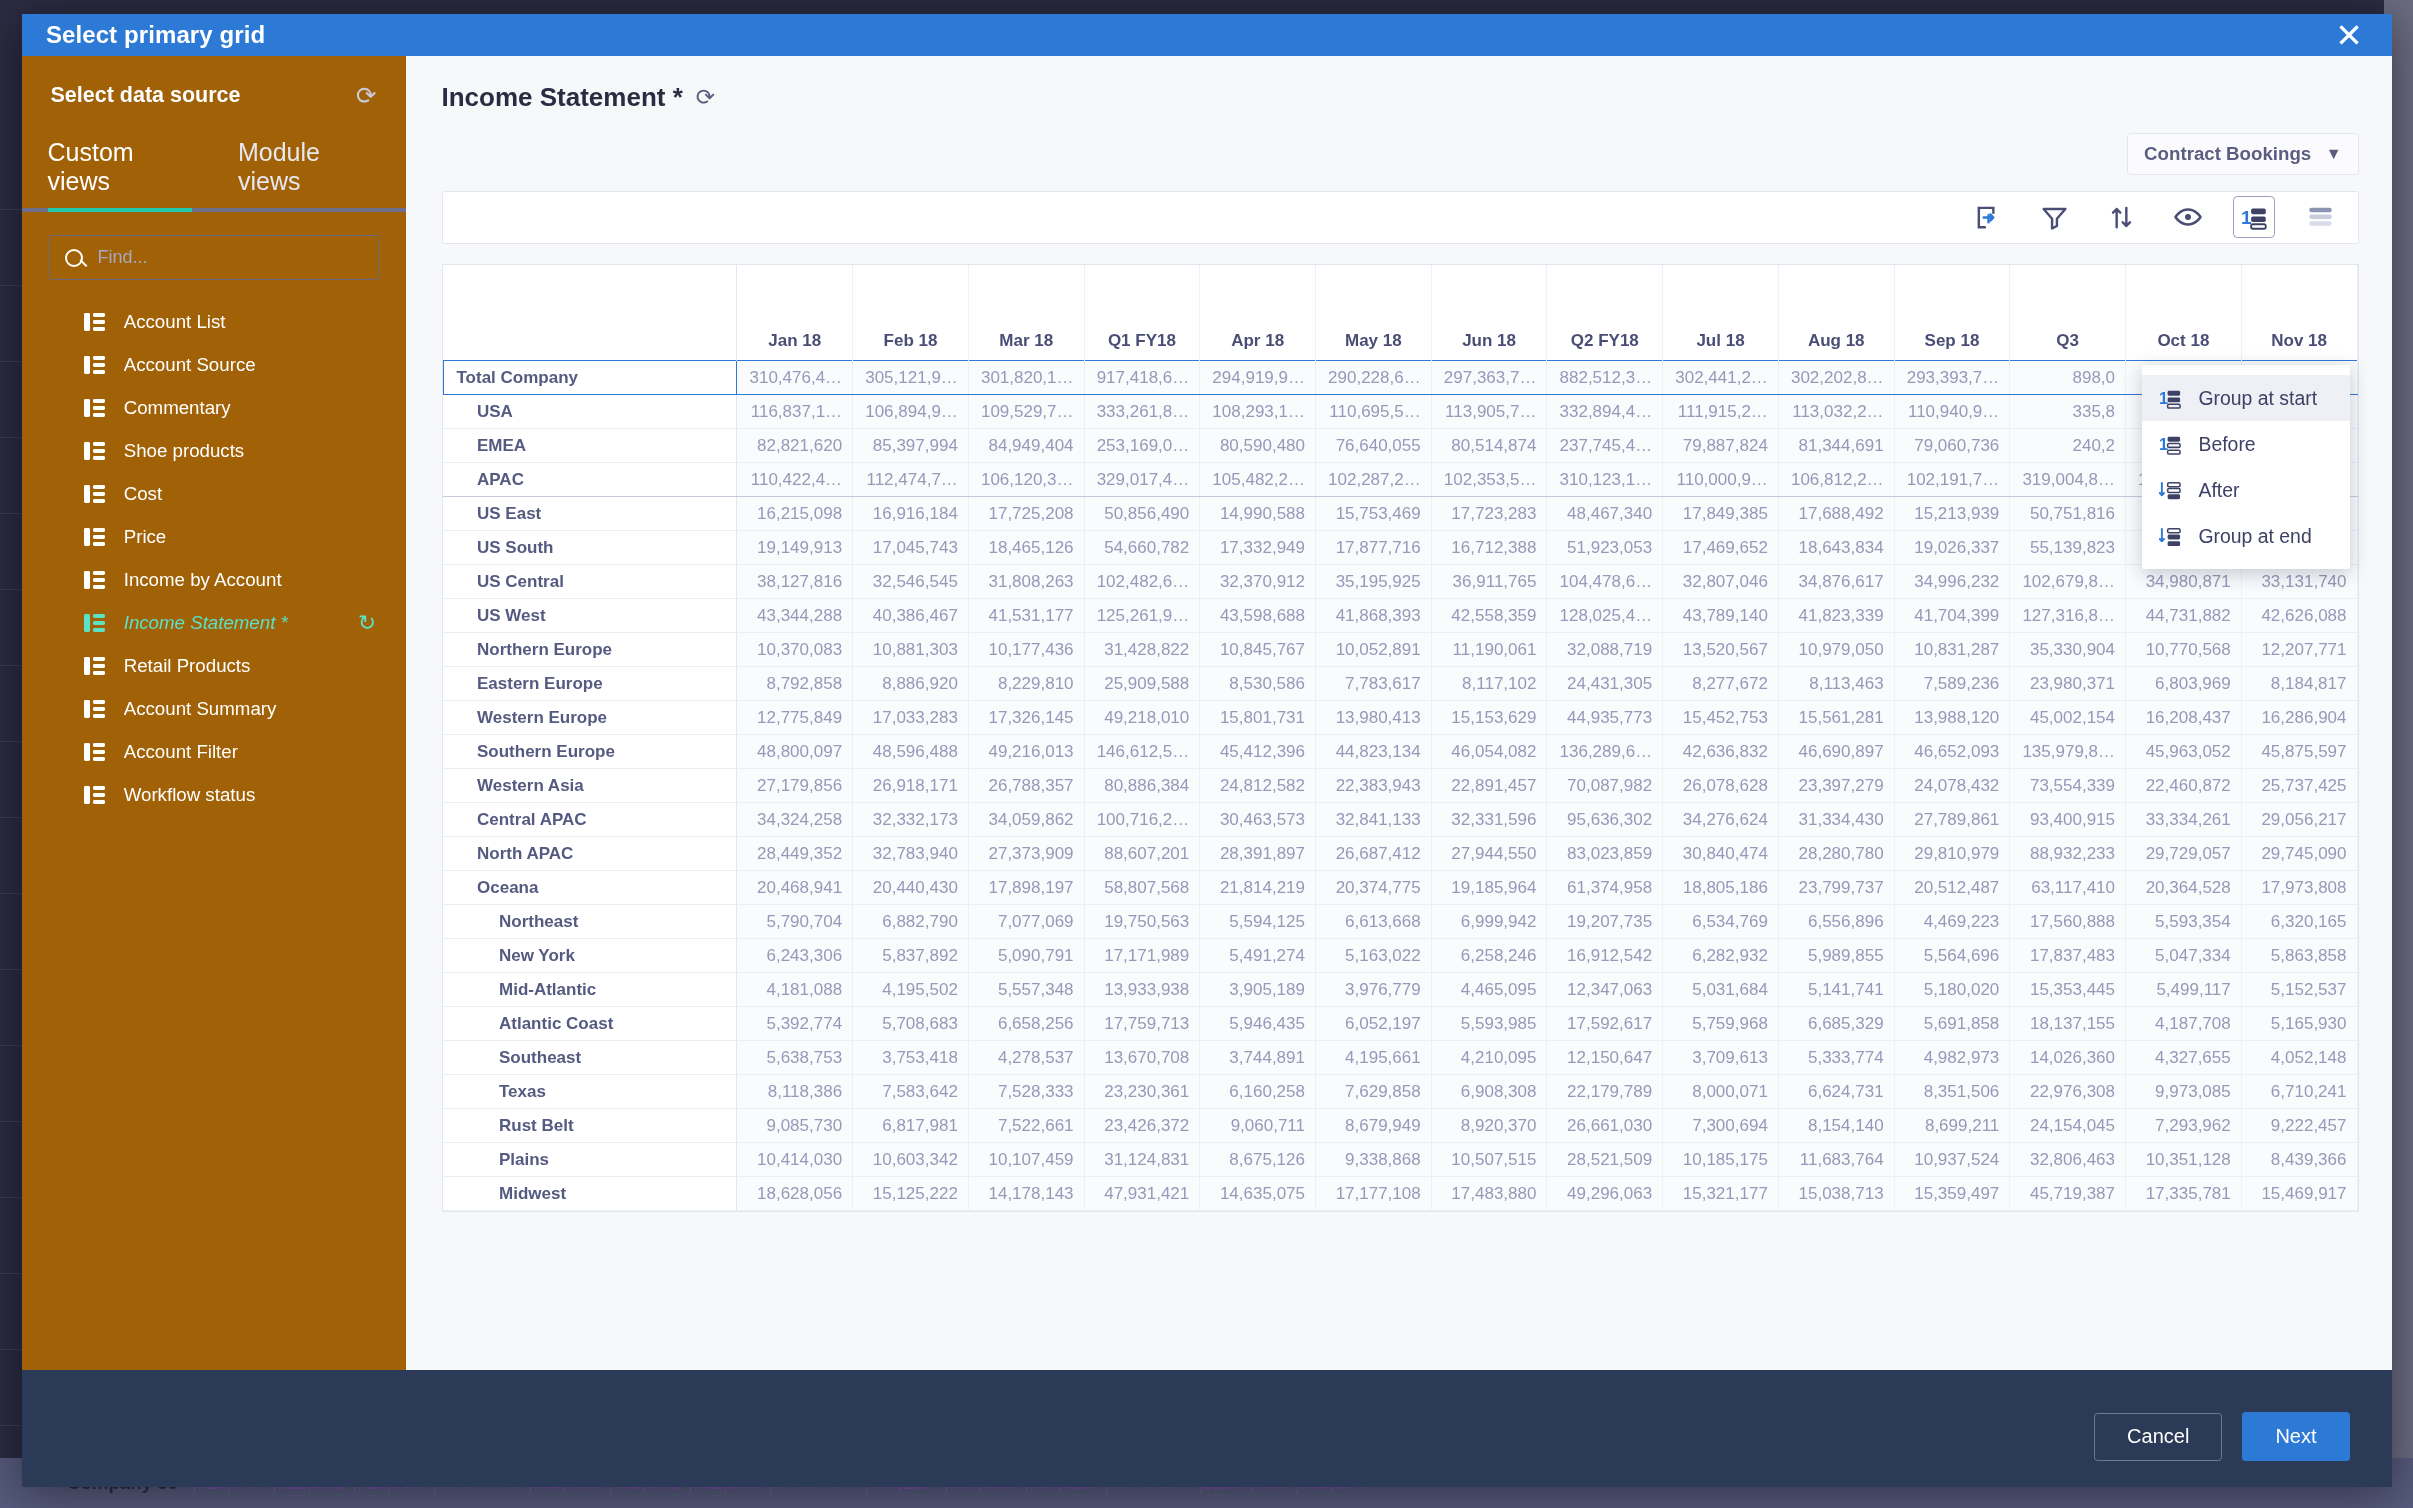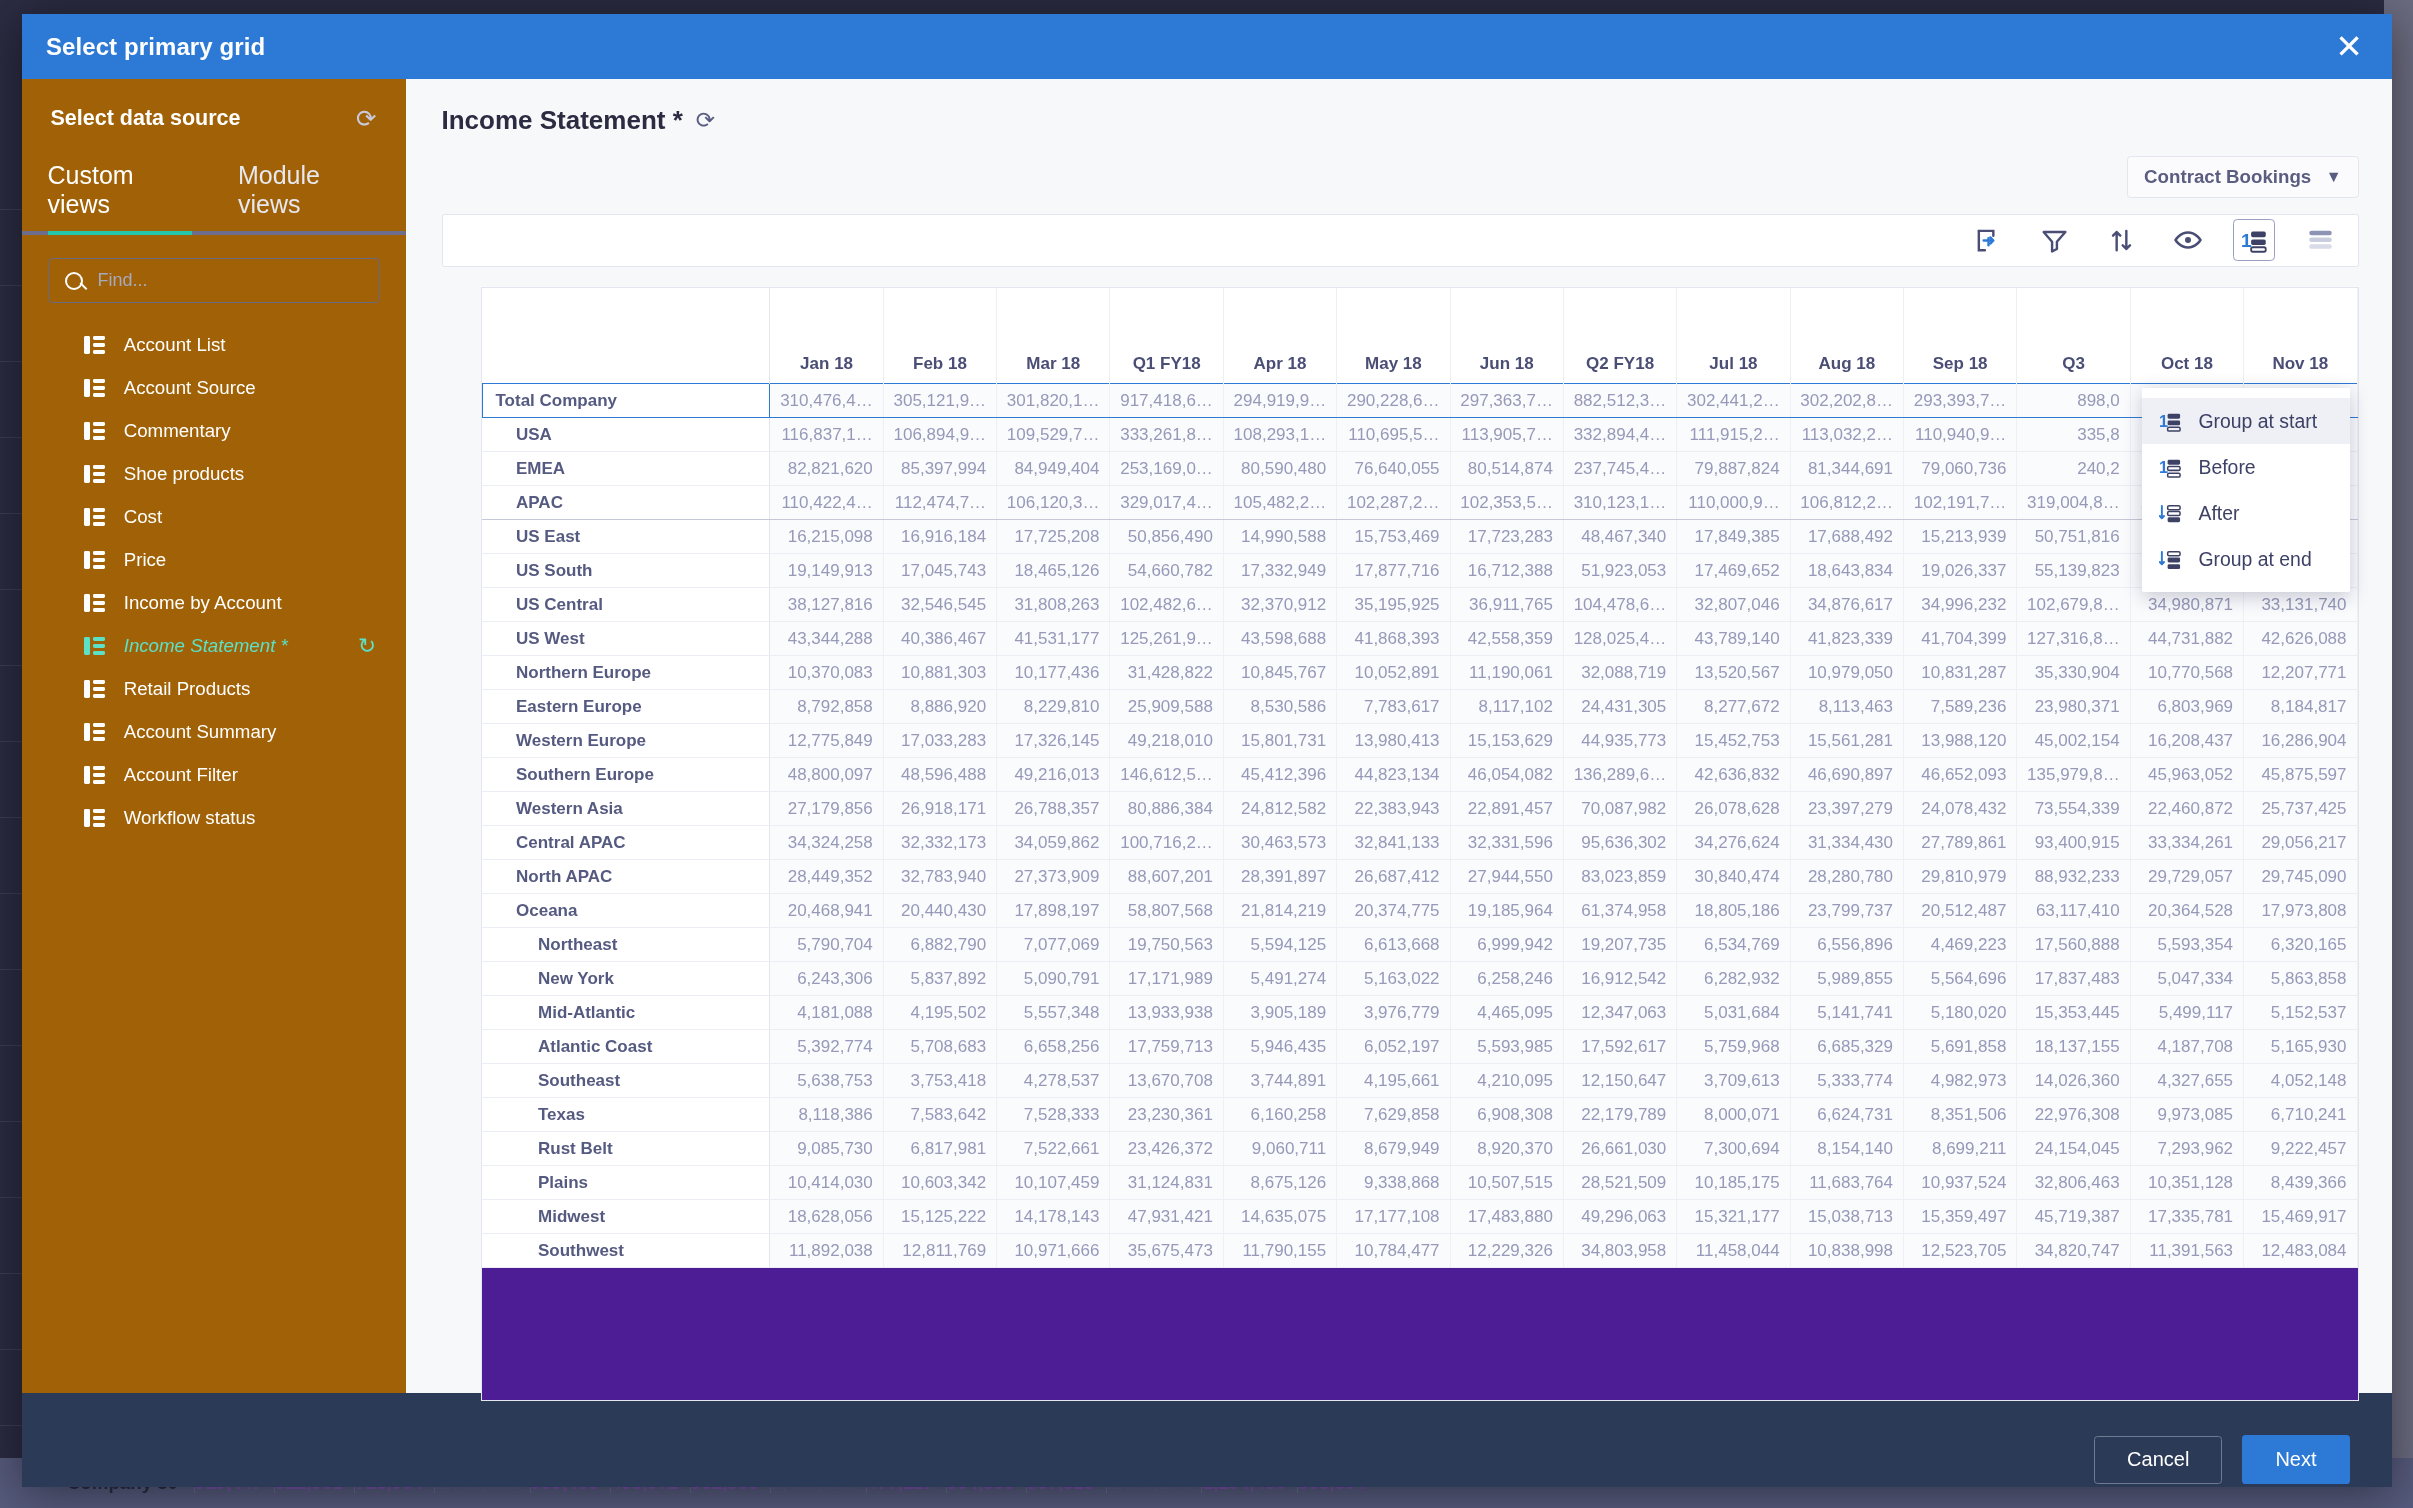--- a/index.html
+++ b/index.html
@@ -31,21 +31,21 @@
 
   
   #modal {
     position: absolute; left: 21.5px; top: 14.4px;
     width: 2370px; height: 1473px;
     background: #f7f8fa;
     box-shadow: 0 5.7px 43px rgba(0,0,0,.45);
     overflow: hidden;
   }
   #modal-header {
-    height: 65px; background: #2d79d6; color: #fff;
+    height: 42px; background: #2d79d6; color: #fff;
     display: flex; align-items: center; padding: 0 24.4px;
     justify-content: space-between;
   }
   #modal-title { font-size: 24px; font-weight: bold; letter-spacing: 0.1px; }
   #modal-close { font-size: 33px; line-height: 29px; font-weight: 300; cursor: pointer; padding: 0 4.3px; }
 
   #modal-body { display: flex; height: 1314px; }
 
   
   #sidebar { width: 384px; background: #a16207; color: #fff; flex: 0 0 384px; }
@@ -106,21 +106,21 @@
   #toolbar {
     margin-top: 16px; height: 53px; background: #ffffff;
     border: 1.4px solid #e3e6ef; border-radius: 2.2px;
     display: flex; align-items: center; justify-content: flex-end;
     padding-right: 16px; gap: 24.4px; position: relative; z-index: 5;
   }
   .tb-btn { width: 42px; height: 42px; display: flex; align-items: center; justify-content: center; cursor: pointer; border-radius: 4.3px; }
   .tb-btn.selected { border: 1.4px solid #9aa0bd; }
 
   
-  #grid-wrap { margin-top: 20px; border: 1.4px solid #e3e6ef; background: #4c1d95; height: 1114px; overflow: hidden; position: relative; margin-left: 39px; }
+  #grid-wrap { margin-top: 20px; border: 1.4px solid #e3e6ef; background: #84cc16; height: 948px; overflow: hidden; position: relative; }
   table.grid { border-collapse: collapse; table-layout: fixed; width: 100%; }
   table.grid th, table.grid td { height: 34px; font-size: 17px; }
   table.grid th.corner { width: 287px; background: #fff; border-right: 1.4px solid #e3e6ef; }
   table.grid th.colhead {
     width: 113px; background: #fff; color: #4a4e75; font-weight: bold;
     text-align: center; border-right: 1.4px solid #eef0f6; vertical-align: bottom;
     padding-bottom: 8.6px; height: 96px;
   }
   table.grid tr.headrow { height: 96px; }
   table.grid td.rowlabel {

